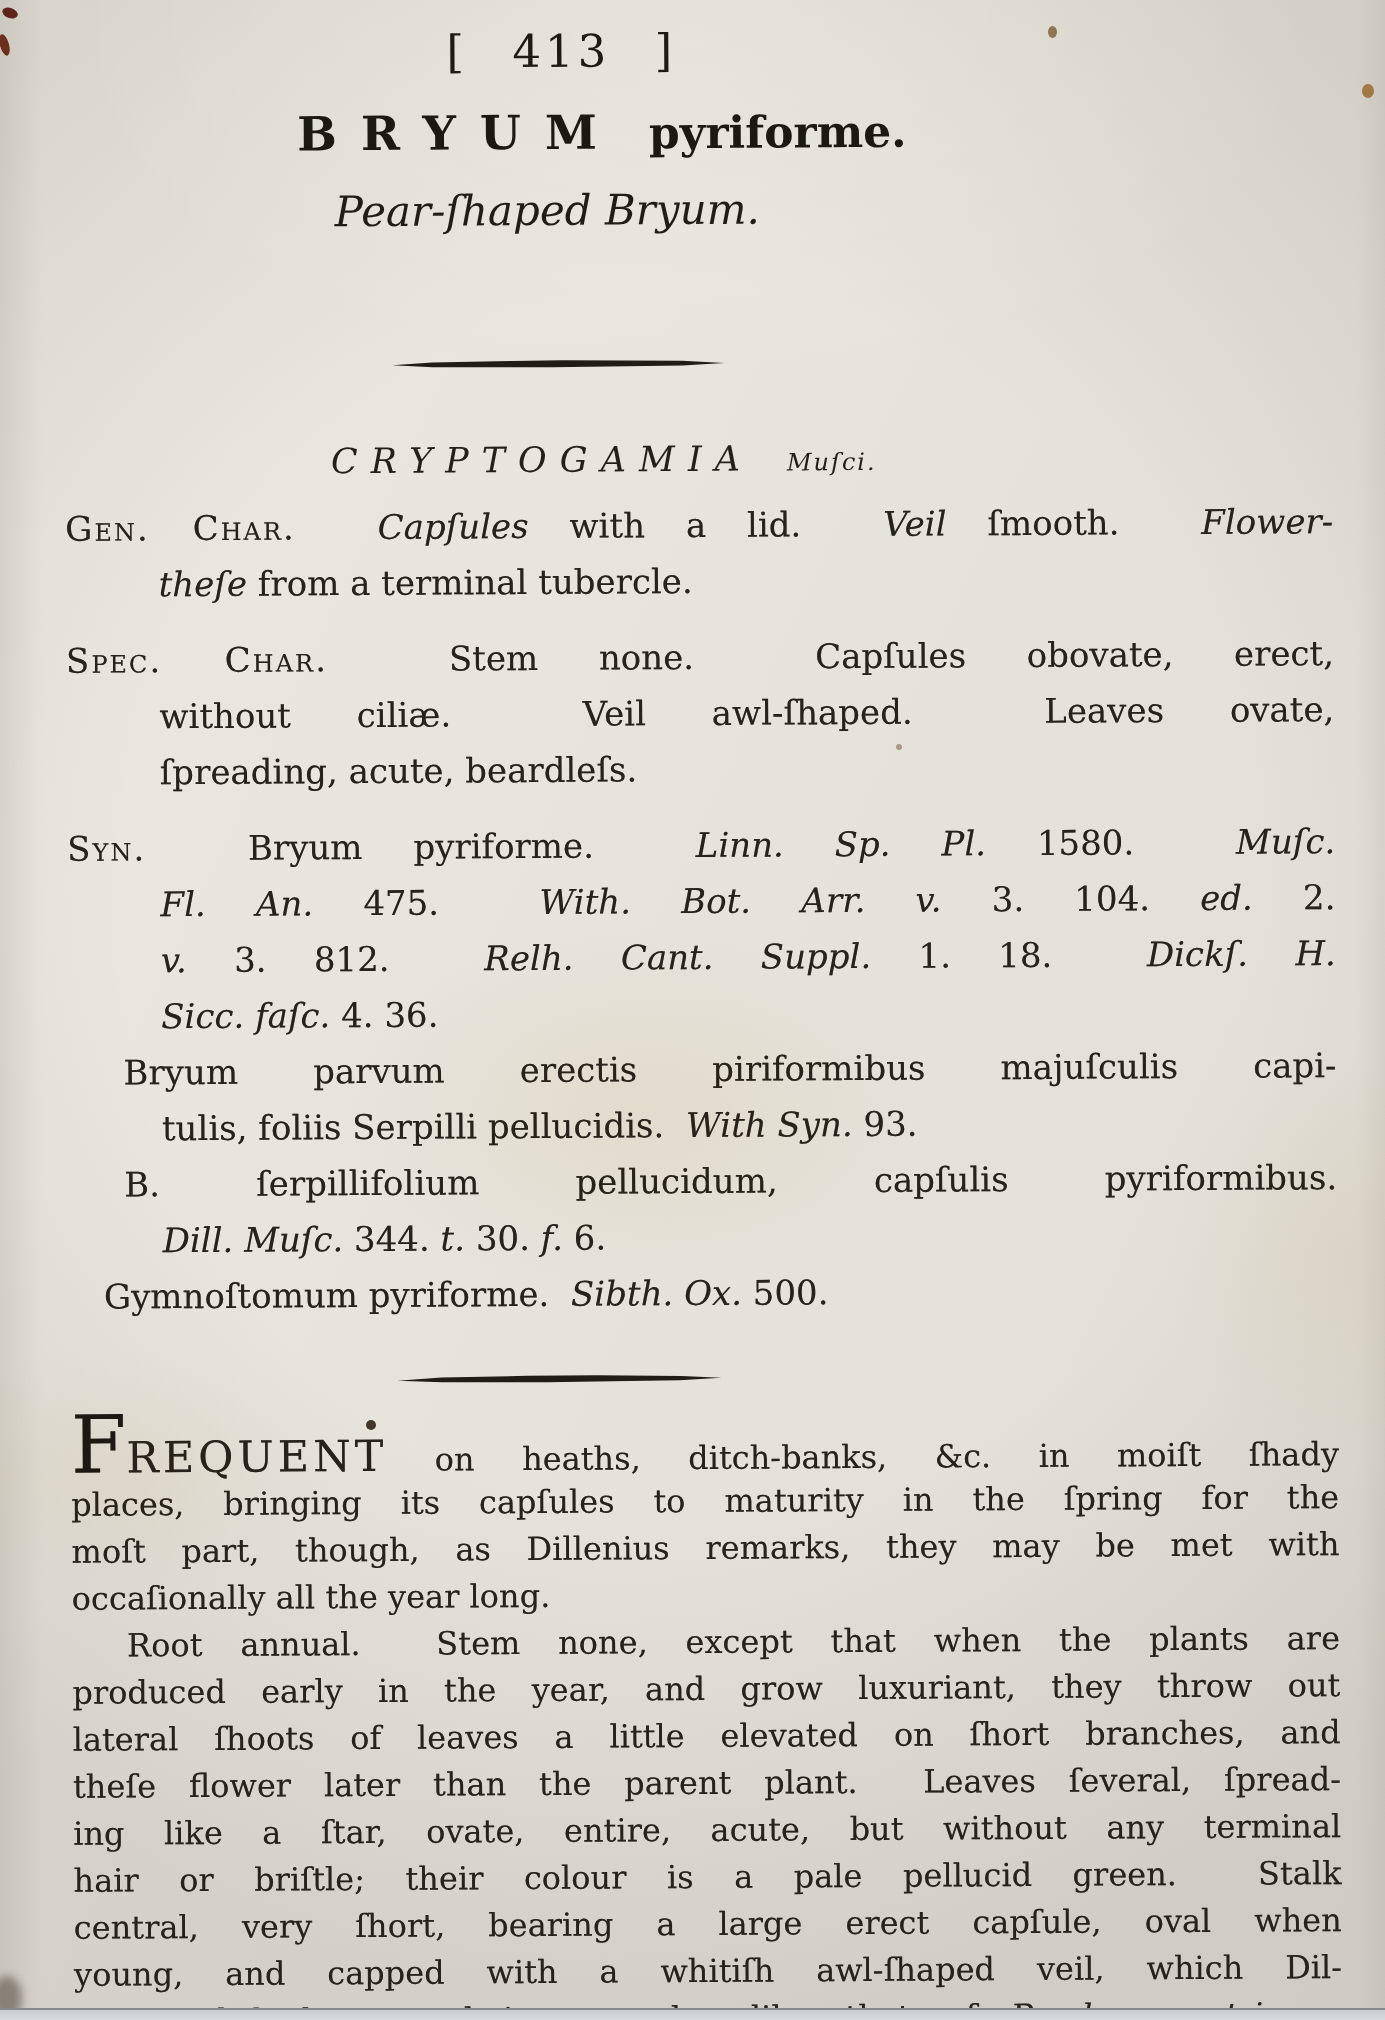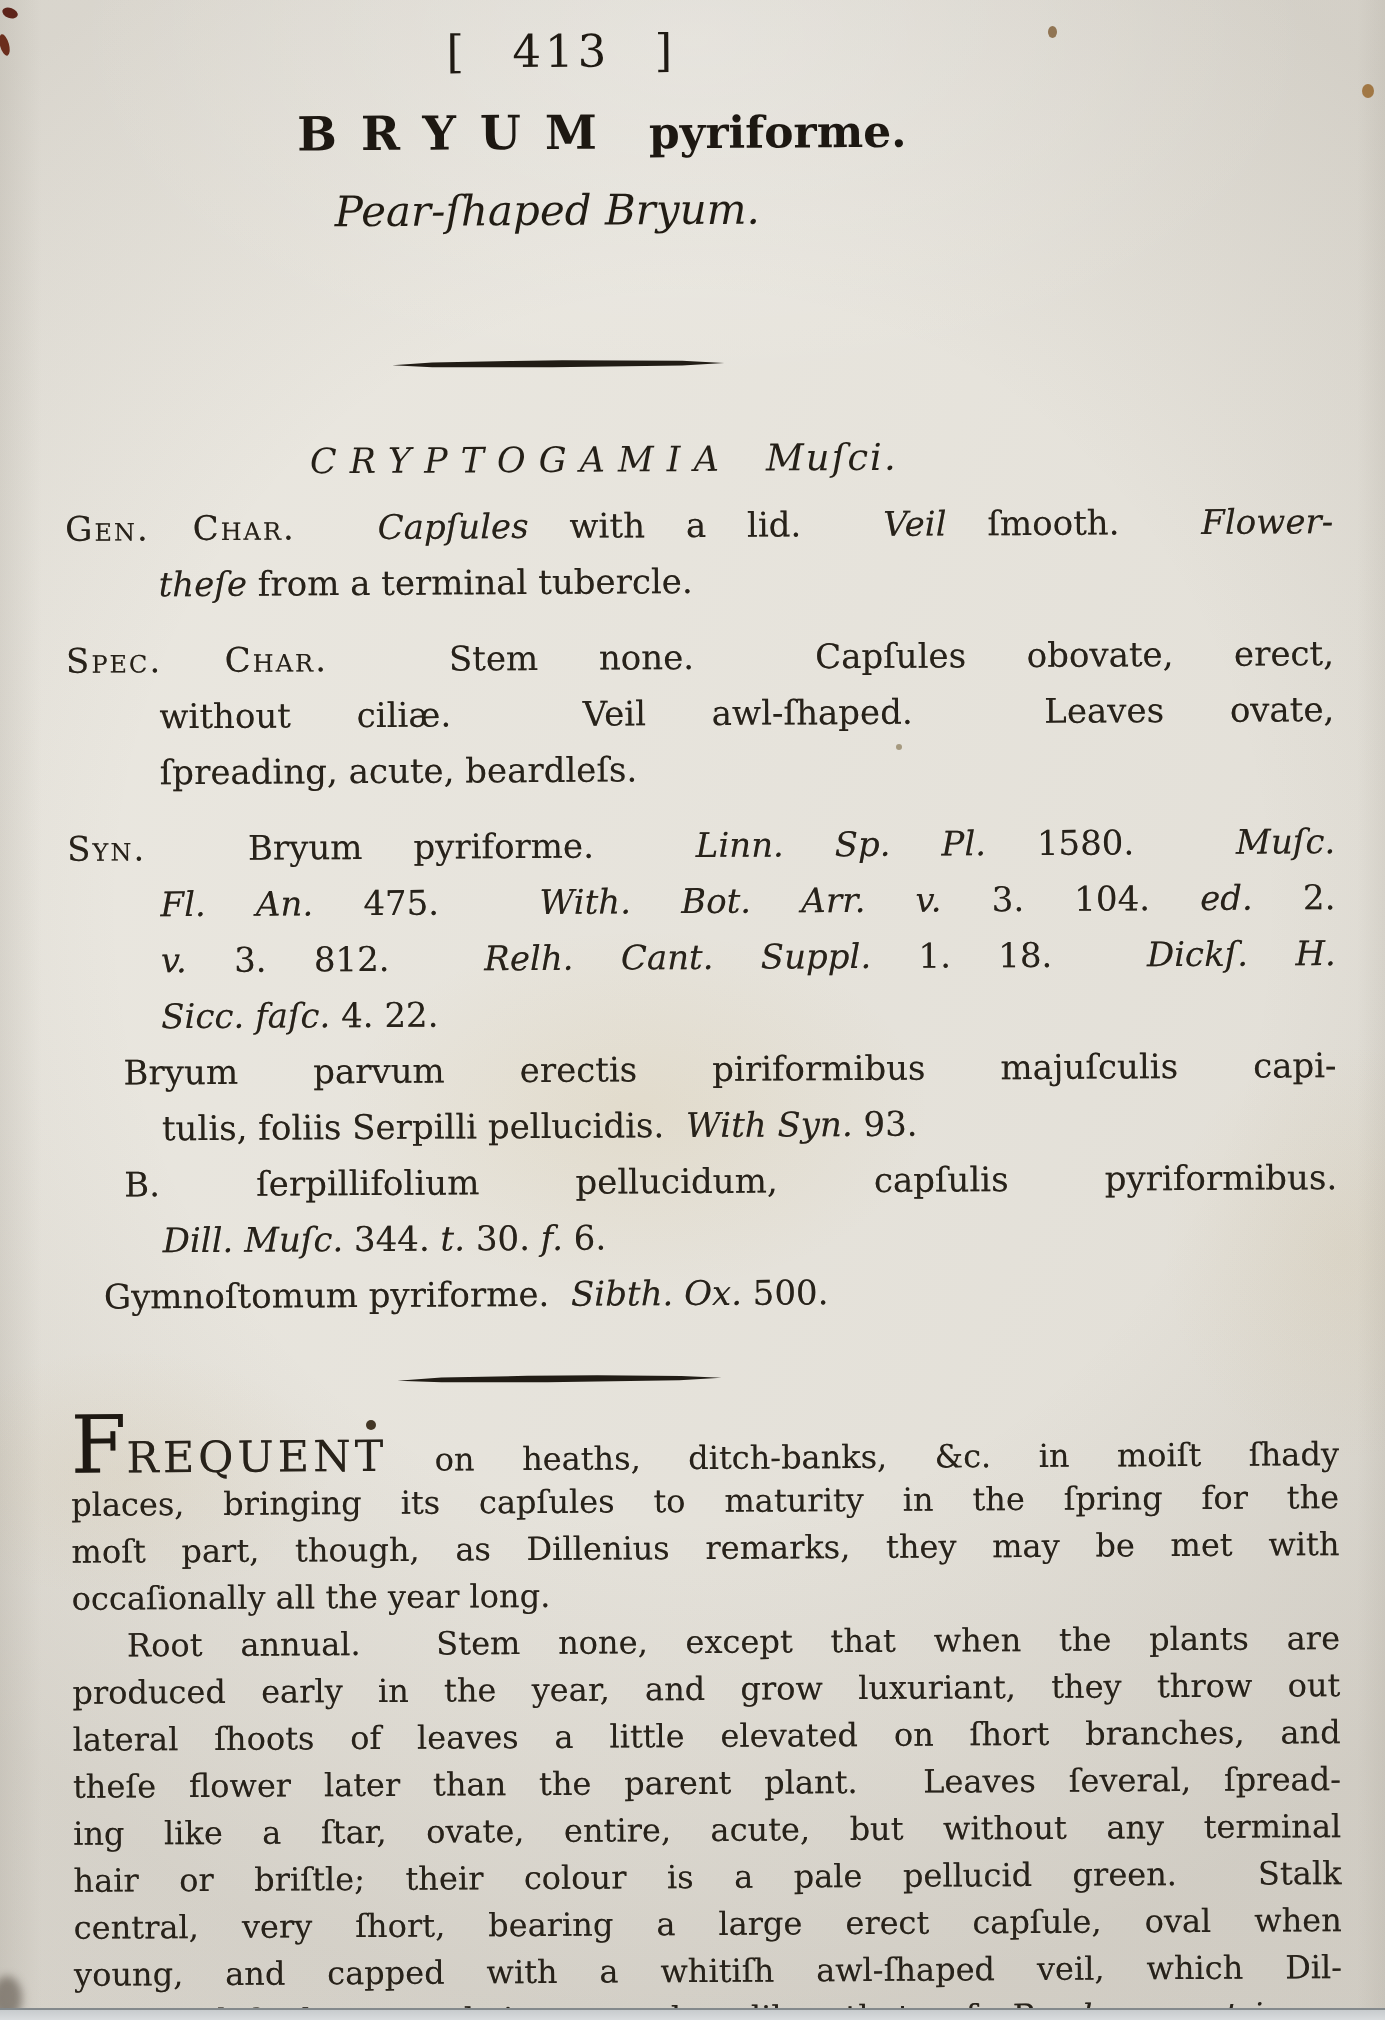--- a/index.html
+++ b/index.html
@@ -44,21 +44,21 @@
     margin-top:10px;line-height:54px;text-align:center;padding-right:300px;
   }
   .subtitle{font-size:42px;font-style:italic;color:#211c14;}
   .rule-wrap1{margin-top:112px;margin-left:328px;height:10px;}
   .rule-wrap2{margin-top:52px;margin-left:327px;height:10px;}
   .crypto-row{
     margin-top:66px;line-height:50px;text-align:center;padding-right:190px;
     font-style:italic;color:#241f17;white-space:nowrap;
   }
   .crypto-class{font-size:35px;letter-spacing:13px;}
-  .crypto-order{font-size:37px;letter-spacing:2px;margin-left:34px;}
+  .crypto-order{font-size:24px;letter-spacing:2px;margin-left:34px;}
   
   .synopsis{margin-top:6px;font-size:34px;}
   .synopsis .line{height:56px;line-height:56px;}
   .description{margin-top:48px;font-size:32px;}
   .description .line{height:47px;line-height:47px;}
   .block.gap{margin-top:20px;}
   .line{text-align:left;}
   .line.just{text-align:justify;text-align-last:justify;}
   .ind-1{padding-left:93px;}
   .ind-05{padding-left:55px;}
@@ -123,21 +123,21 @@
         </div>
         <div class="block gap">
           <div class="line just"><span class="s-sc">Spec. Char.</span><span class="s-r">&nbsp; Stem none.&nbsp; Capſules obovate, erect,</span></div>
           <div class="line just ind-1"><span class="s-r">without ciliæ.&nbsp; Veil awl-ſhaped.&nbsp; Leaves ovate,</span></div>
           <div class="line ind-1"><span class="s-r">ſpreading, acute, beardleſs.</span></div>
         </div>
         <div class="block gap">
           <div class="line just"><span class="s-sc">Syn.</span><span class="s-r">&nbsp; Bryum pyriforme.&nbsp; </span><span class="s-i">Linn. Sp. Pl.</span><span class="s-r"> 1580.&nbsp; </span><span class="s-i">Muſc.</span></div>
           <div class="line just ind-1"><span class="s-i">Fl. An.</span><span class="s-r"> 475.&nbsp; </span><span class="s-i">With. Bot. Arr. v.</span><span class="s-r"> 3. 104. </span><span class="s-i">ed.</span><span class="s-r"> 2.</span></div>
           <div class="line just ind-1"><span class="s-i">v.</span><span class="s-r"> 3. 812.&nbsp; </span><span class="s-i">Relh. Cant. Suppl.</span><span class="s-r"> 1. 18.&nbsp; </span><span class="s-i">Dickſ. H.</span></div>
-          <div class="line ind-1"><span class="s-i">Sicc. faſc.</span><span class="s-r"> 4. 22.</span></div>
+          <div class="line ind-1"><span class="s-i">Sicc. faſc.</span><span class="s-r"> 4. 36.</span></div>
         </div>
         <div class="block">
           <div class="line just ind-05"><span class="s-r">Bryum parvum erectis piriformibus majuſculis capi-</span></div>
           <div class="line ind-1"><span class="s-r">tulis, foliis Serpilli pellucidis.&nbsp; </span><span class="s-i">With Syn.</span><span class="s-r"> 93.</span></div>
         </div>
         <div class="block">
           <div class="line just ind-05"><span class="s-r">B. ſerpillifolium pellucidum, capſulis pyriformibus.</span></div>
           <div class="line ind-1"><span class="s-i">Dill. Muſc.</span><span class="s-r"> 344. </span><span class="s-i">t.</span><span class="s-r"> 30. </span><span class="s-i">f.</span><span class="s-r"> 6.</span></div>
         </div>
         <div class="block">

